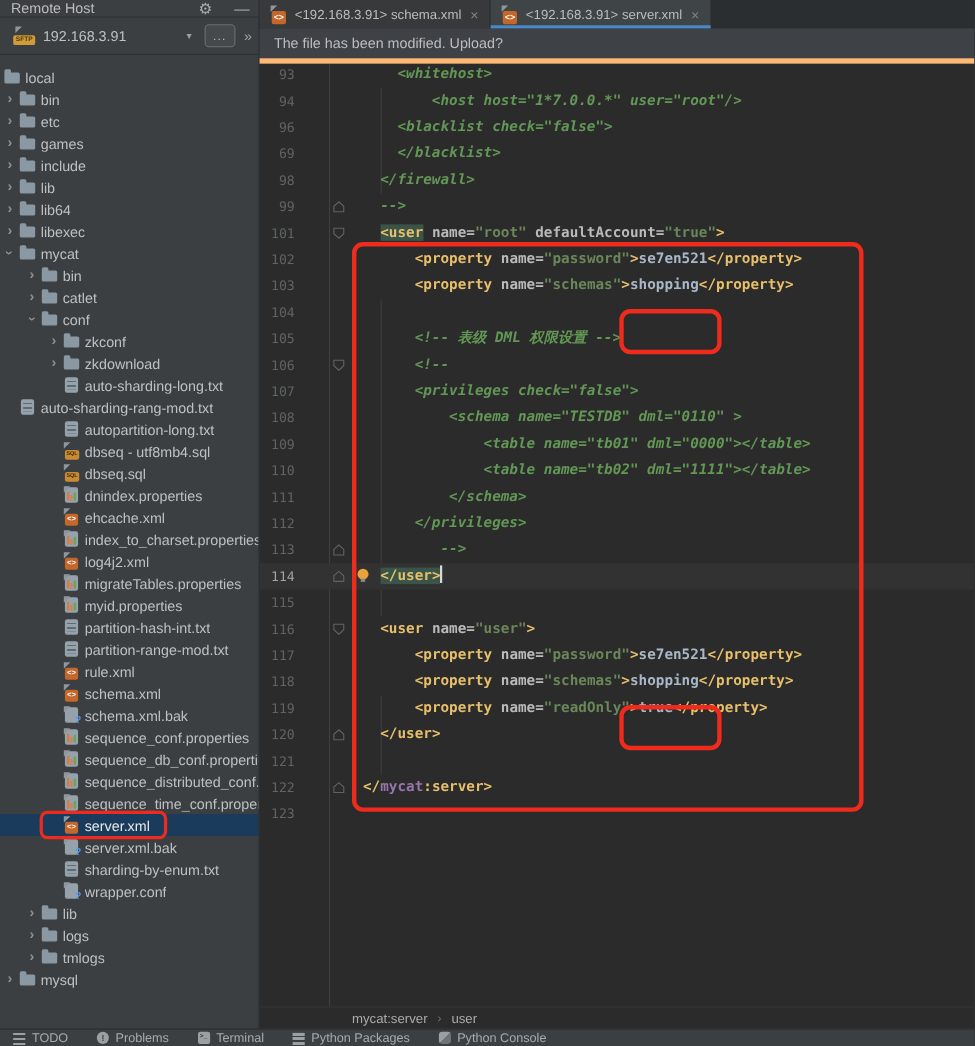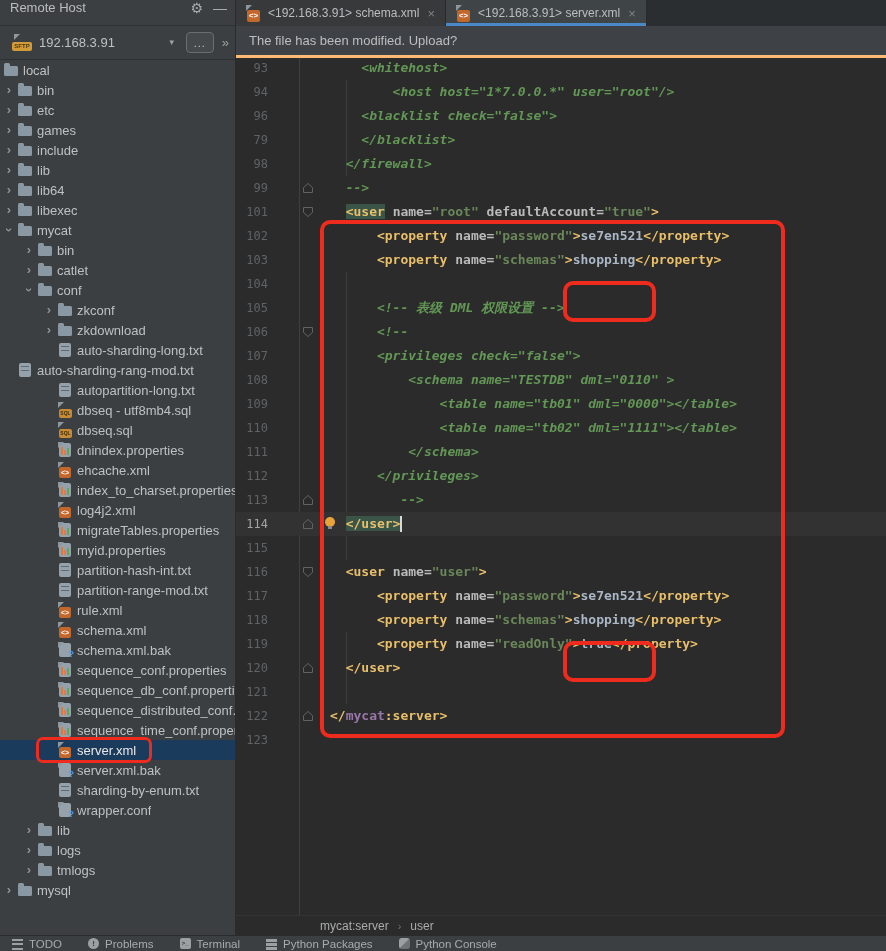--- a/index.html
+++ b/index.html
@@ -3,22 +3,22 @@
 <meta charset="utf-8">
 <style>
   * { margin:0; padding:0; box-sizing:border-box; }
   html,body { background:#2B2B2B; }
   #app { position:relative; width:886px; height:951px; background:#3C3F41; overflow:hidden;
          font-family:"Liberation Sans", sans-serif; }
 
   
   #left-panel { position:absolute; left:0; top:0; width:236px; height:951px; background:#3C3F41;
                 border-right:1px solid #292C2E; }
-  #panel-header { height:26px; display:flex; padding:0 8px 0 10px;
-                  border-bottom:1px solid #2E3133; }
+  #panel-header { height:16px; display:flex; padding:0 8px 0 10px;
+                  border-bottom:1px solid #2E3133;gap:10px; }
   #panel-title { color:#BBBDBF; font-size:13px; flex:1; }
   .hdr-icon { color:#A8ACAE; font-size:14px; margin-left:10px; cursor:default; }
   #host-row { height:34px; display:flex; align-items:center; padding:0 6px 0 12px;
               border-bottom:1px solid #2E3133; }
   #host-combo { display:flex; align-items:center; flex:1; height:26px; }
   #host-label { color:#BDC1C3; font-size:13px; margin-left:7px; flex:1; }
   #dd-arrow { color:#9DA0A2; font-size:8px; margin-right:10px; }
   #browse-btn { width:28px; height:21px; border:1px solid #6B6E70; border-radius:4px;
                 color:#BDC1C3; font-size:11px; display:flex; align-items:center; justify-content:center;
                 letter-spacing:1px; background:#45494B; }
@@ -70,21 +70,21 @@
   .tab.inactive { background:#37393B; }
   .tab.active { background:#3F4446; }
   .tab-label { color:#BBBDBF; font-size:12px; margin:0 8px 0 6px; white-space:nowrap; }
   .tab-close { color:#7F8488; font-size:13px; }
   .tab-underline { position:absolute; left:0; bottom:0; width:100%; height:3px; }
   .tab-ficon { position:relative; width:16px; height:17px; flex:none; }
   .tab-ficon .badge-xml { width:13px; height:12px; font-size:8px; line-height:12px; }
 
   
   #notification { position:absolute; left:236px; top:26px; right:0; height:32px; background:#3E4246;
-                  display:flex; align-items:center; padding-left:13px; border-bottom:3px solid #fdba74; }
+                  display:flex; align-items:center; padding-left:13px; border-bottom:5px solid #fdba74; }
   #notification span { color:#BDBEC0; font-size:13px; }
 
   
   #editor { position:absolute; left:236px; top:58px; right:0; height:857px; background:#2B2B2B; overflow:hidden; }
   #gutter-sep { position:absolute; left:63px; top:0; width:1px; height:857px; background:#3D4042; }
   .iguide { position:absolute; width:1px; background:#3E3E3E; left:110px; }
   #code-lines { position:relative; margin-top:-2px; }
   .cl { display:flex; height:24px; width:650px; }
   .cl.current { background:#323232; }
   .cl .num { width:32px; flex:none; text-align:right; font:12px/24px "DejaVu Sans Mono", monospace; color:#606366; }
@@ -554,21 +554,21 @@
     <span class="num">94</span>
     <span class="foldcol"></span>
     <pre><span class="tk-com">        &lt;host host="1*7.0.0.*" user="root"/&gt;</span></pre>
   </div>
         <div class="cl">
     <span class="num">96</span>
     <span class="foldcol"></span>
     <pre><span class="tk-com">    &lt;blacklist check="false"&gt;</span></pre>
   </div>
         <div class="cl">
-    <span class="num">79</span>
+    <span class="num">69</span>
     <span class="foldcol"></span>
     <pre><span class="tk-com">    &lt;/blacklist&gt;</span></pre>
   </div>
         <div class="cl">
     <span class="num">98</span>
     <span class="foldcol"></span>
     <pre><span class="tk-com">  &lt;/firewall&gt;</span></pre>
   </div>
         <div class="cl">
     <span class="num">99</span>

